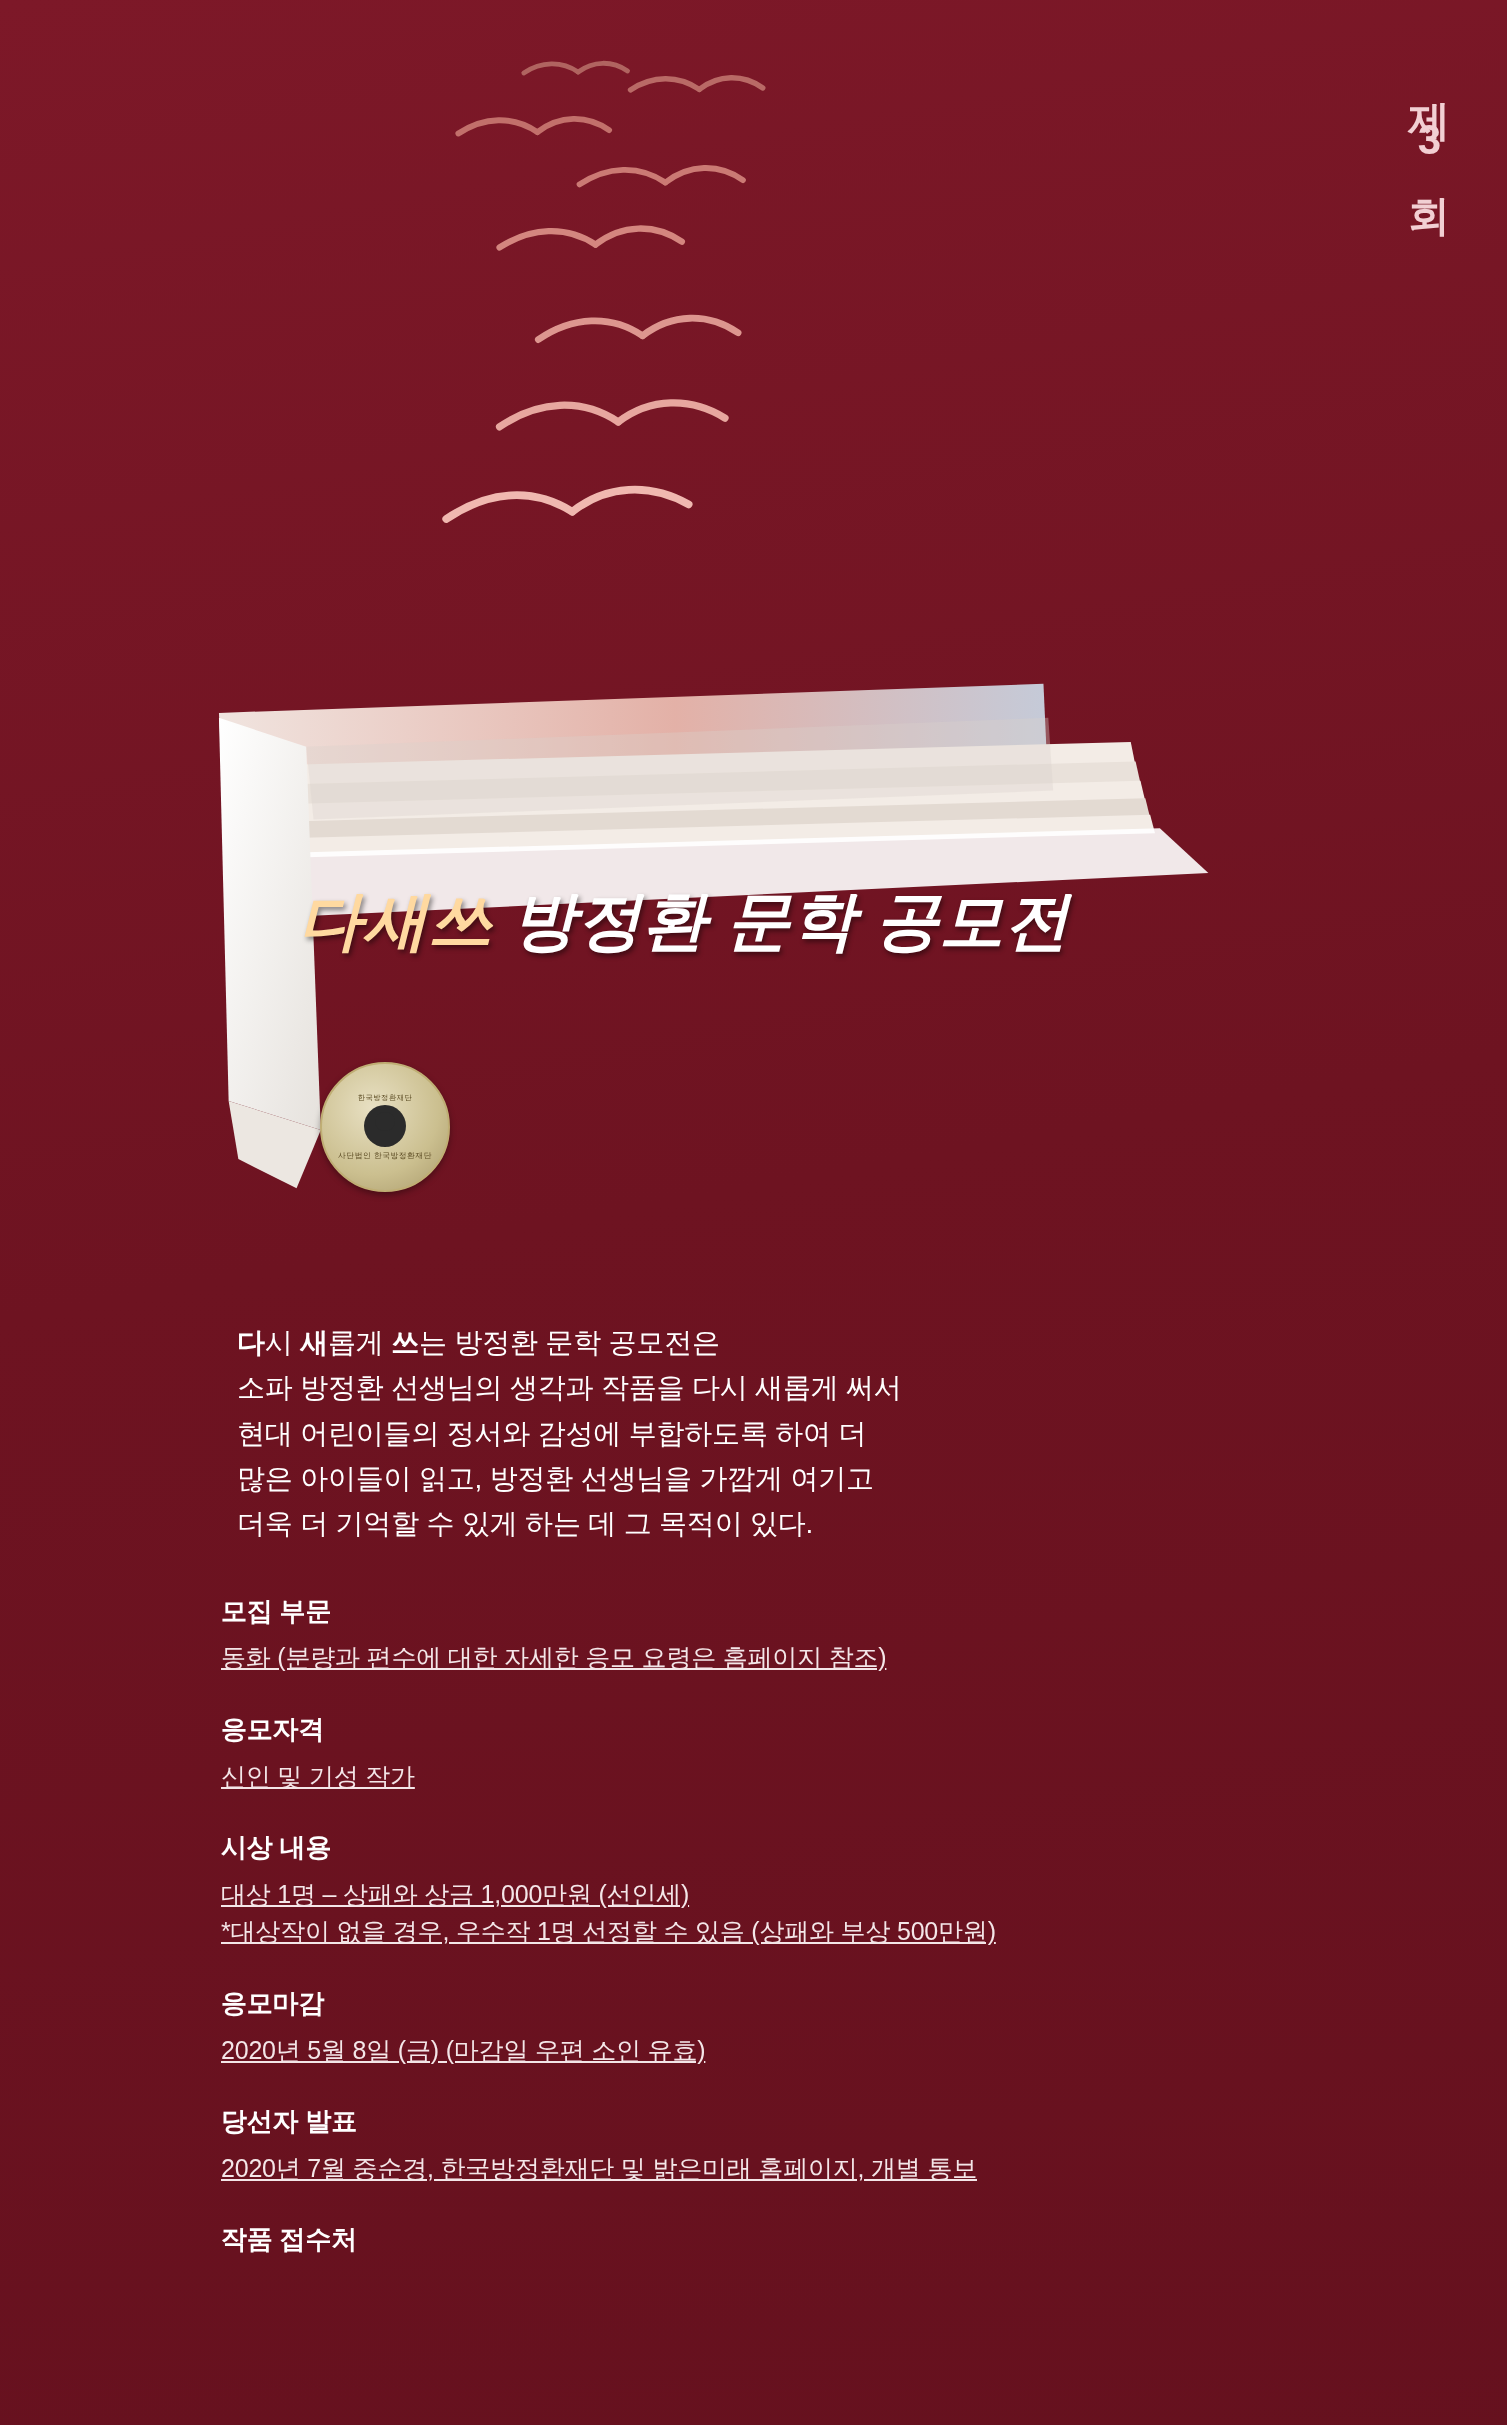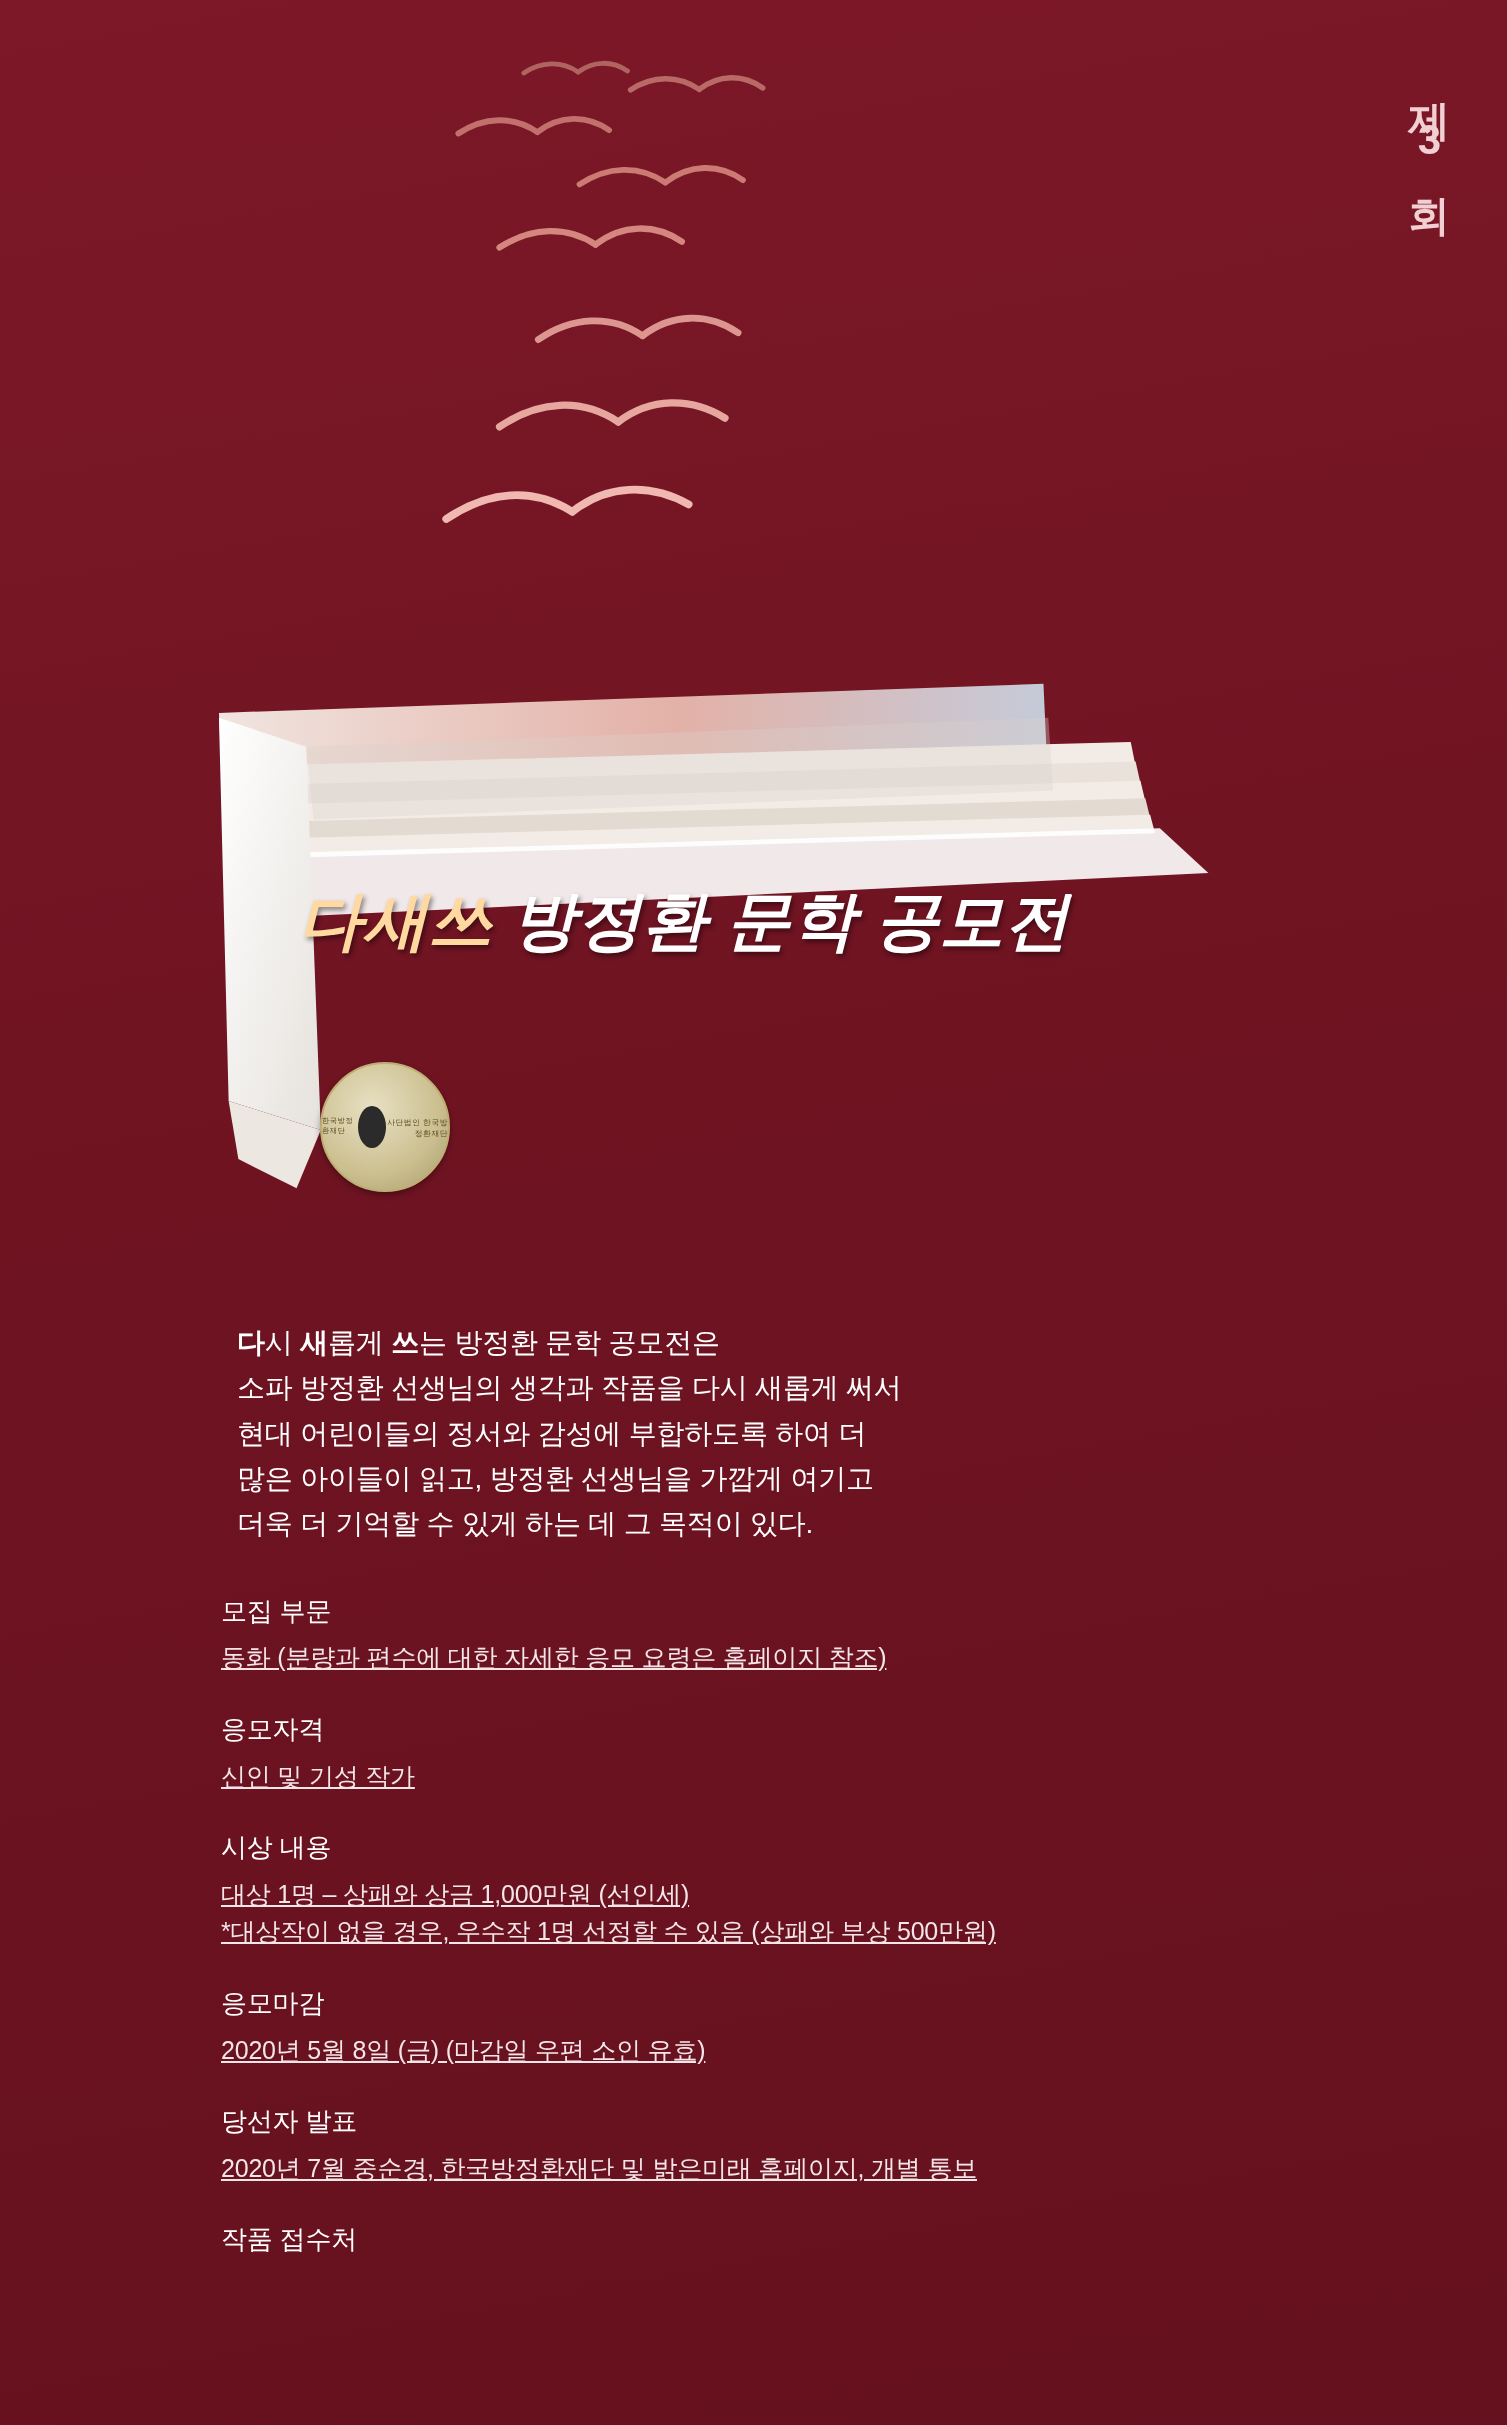--- a/index.html
+++ b/index.html
@@ -79,21 +79,21 @@
     position: absolute;
     top: 1062px;
     left: 320px;
     width: 126px;
     height: 126px;
     border-radius: 50%;
     background: radial-gradient(circle at 40% 35%, #e8e0c3 0%, #cbbf8f 60%, #a8996a 100%);
     border: 2.9px solid #bfae74;
     box-shadow: 0 2.9px 6.8px rgba(0,0,0,0.35);
     display: flex;
-    flex-direction: row;
+    flex-direction: column;
     align-items: center;
     justify-content: center;
   }
   .seal .seal-top {
     font-size: 7.3px;
     color: #5a4a22;
     letter-spacing: 0.5px;
     margin-bottom: 1.9px;
   }
   .seal .seal-figure {
@@ -139,21 +139,21 @@
   }
   .intro b {
     font-weight: bold;
   }
 
   .section {
     margin-bottom: 35px;
   }
   .section-head {
     font-size: 26px;
-    font-weight: normal;
+    font-weight: bold;
     color: #ffffff;
     margin-bottom: 10.7px;
     letter-spacing: -0.2px;
   }
   .section-line {
     font-size: 25px;
     line-height: 1.5;
     color: #f4e6e8;
     letter-spacing: -0.2px;
     text-decoration: underline;

